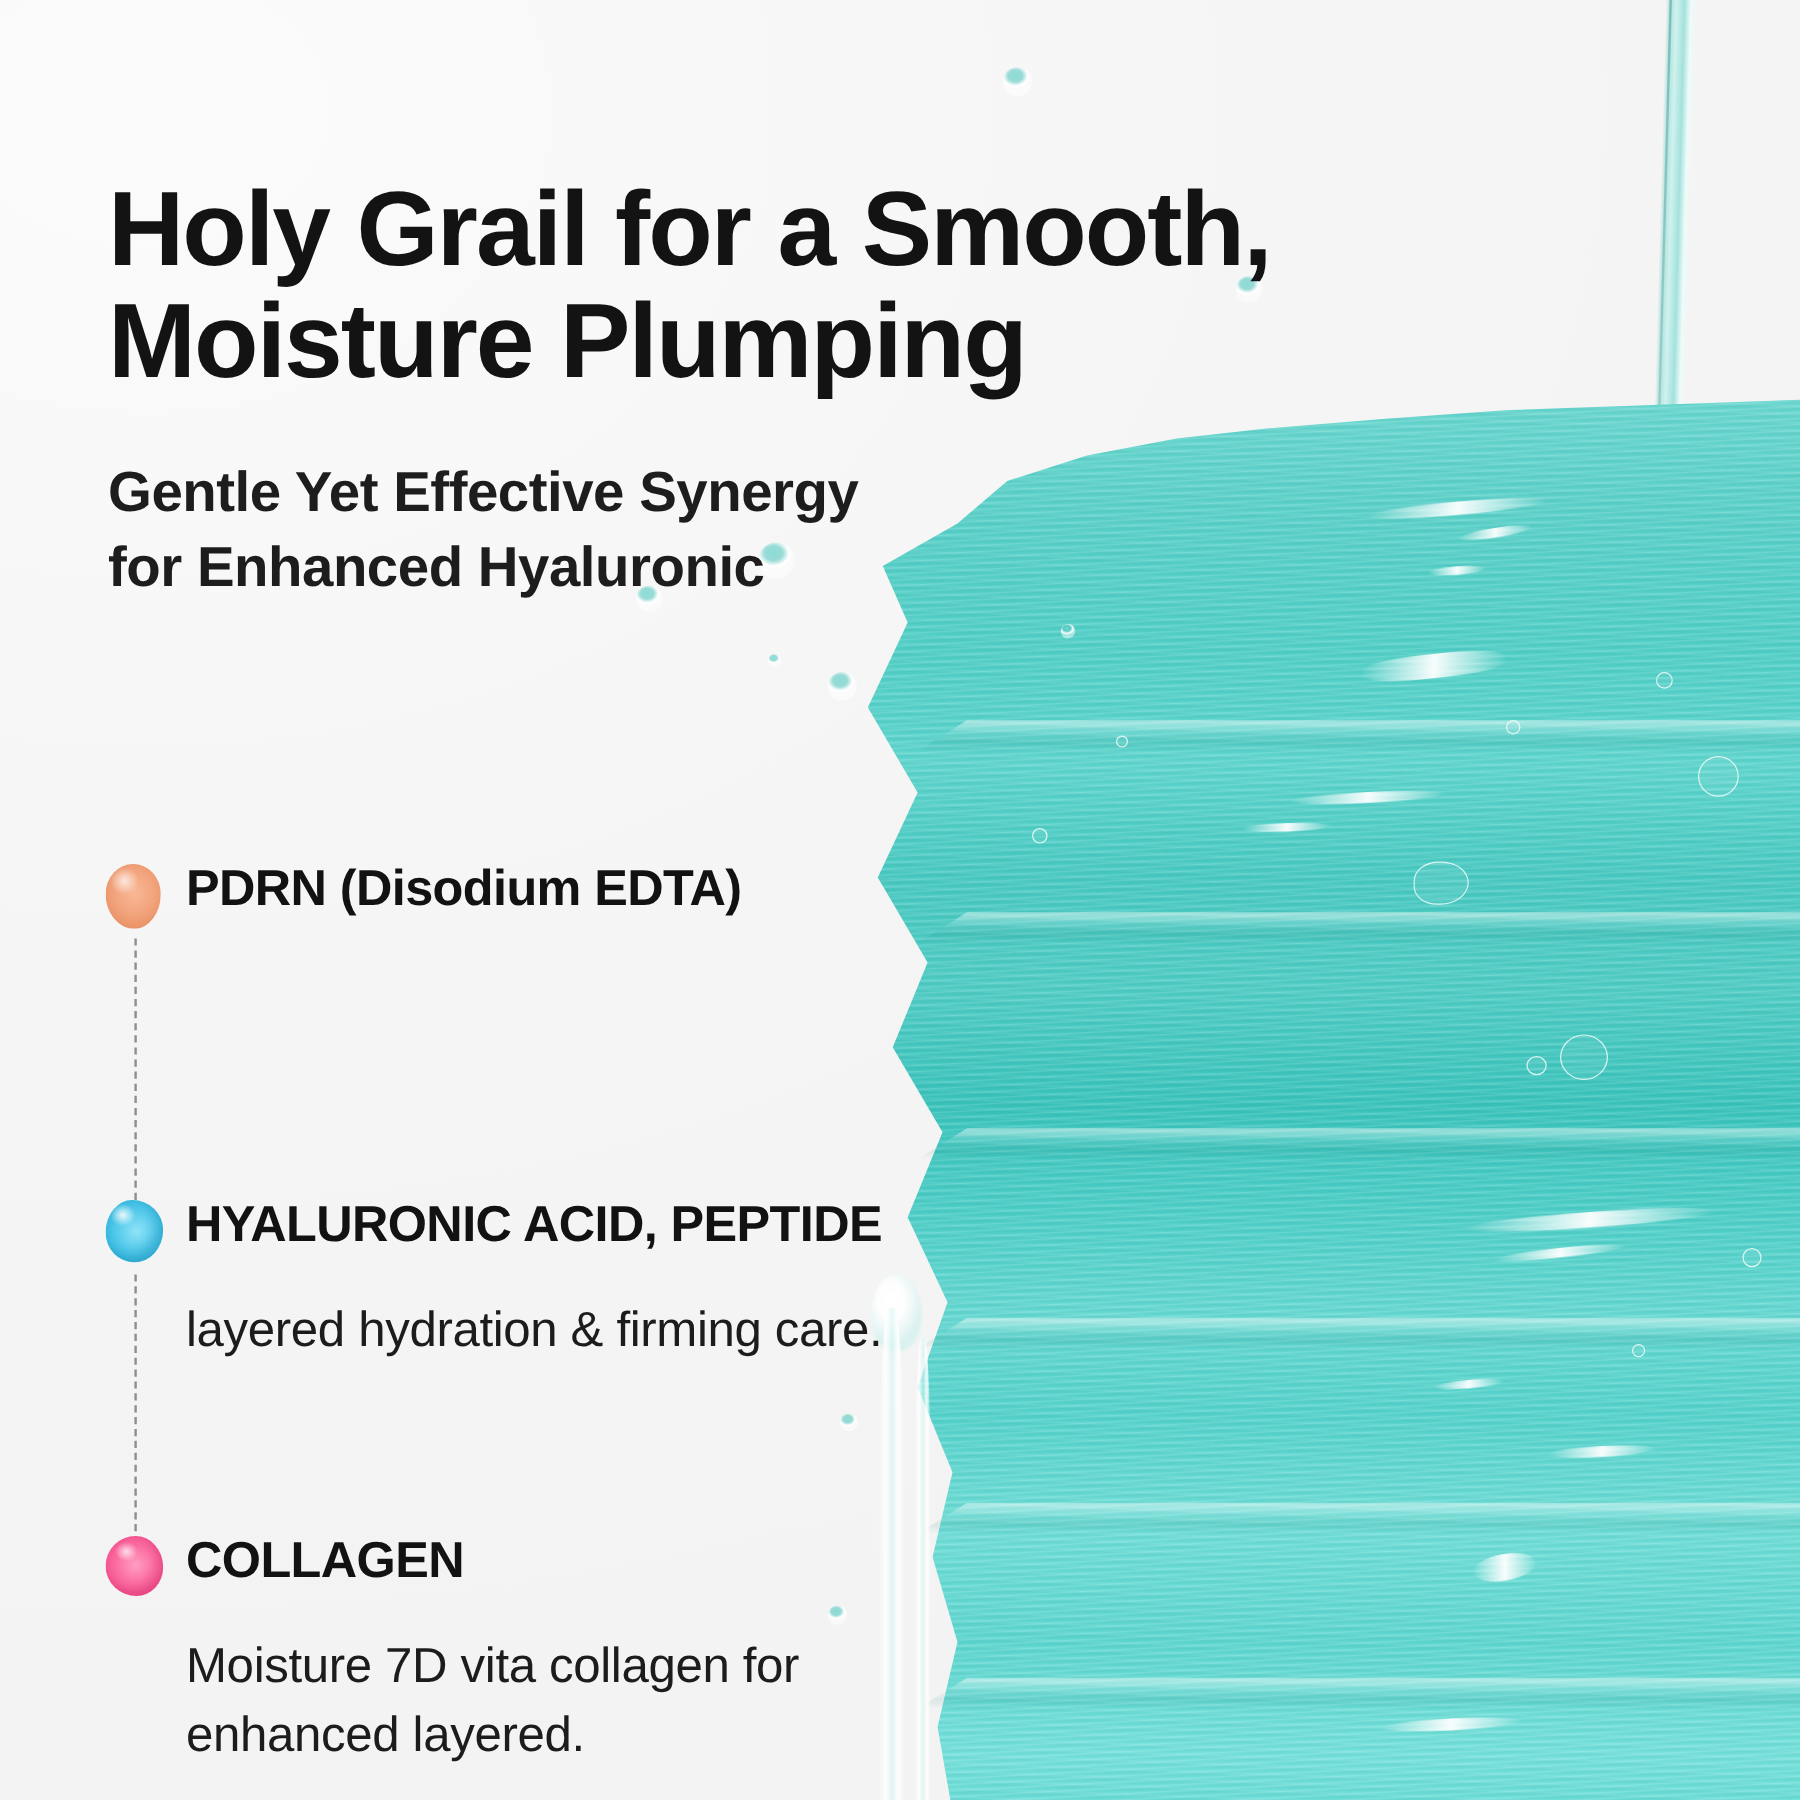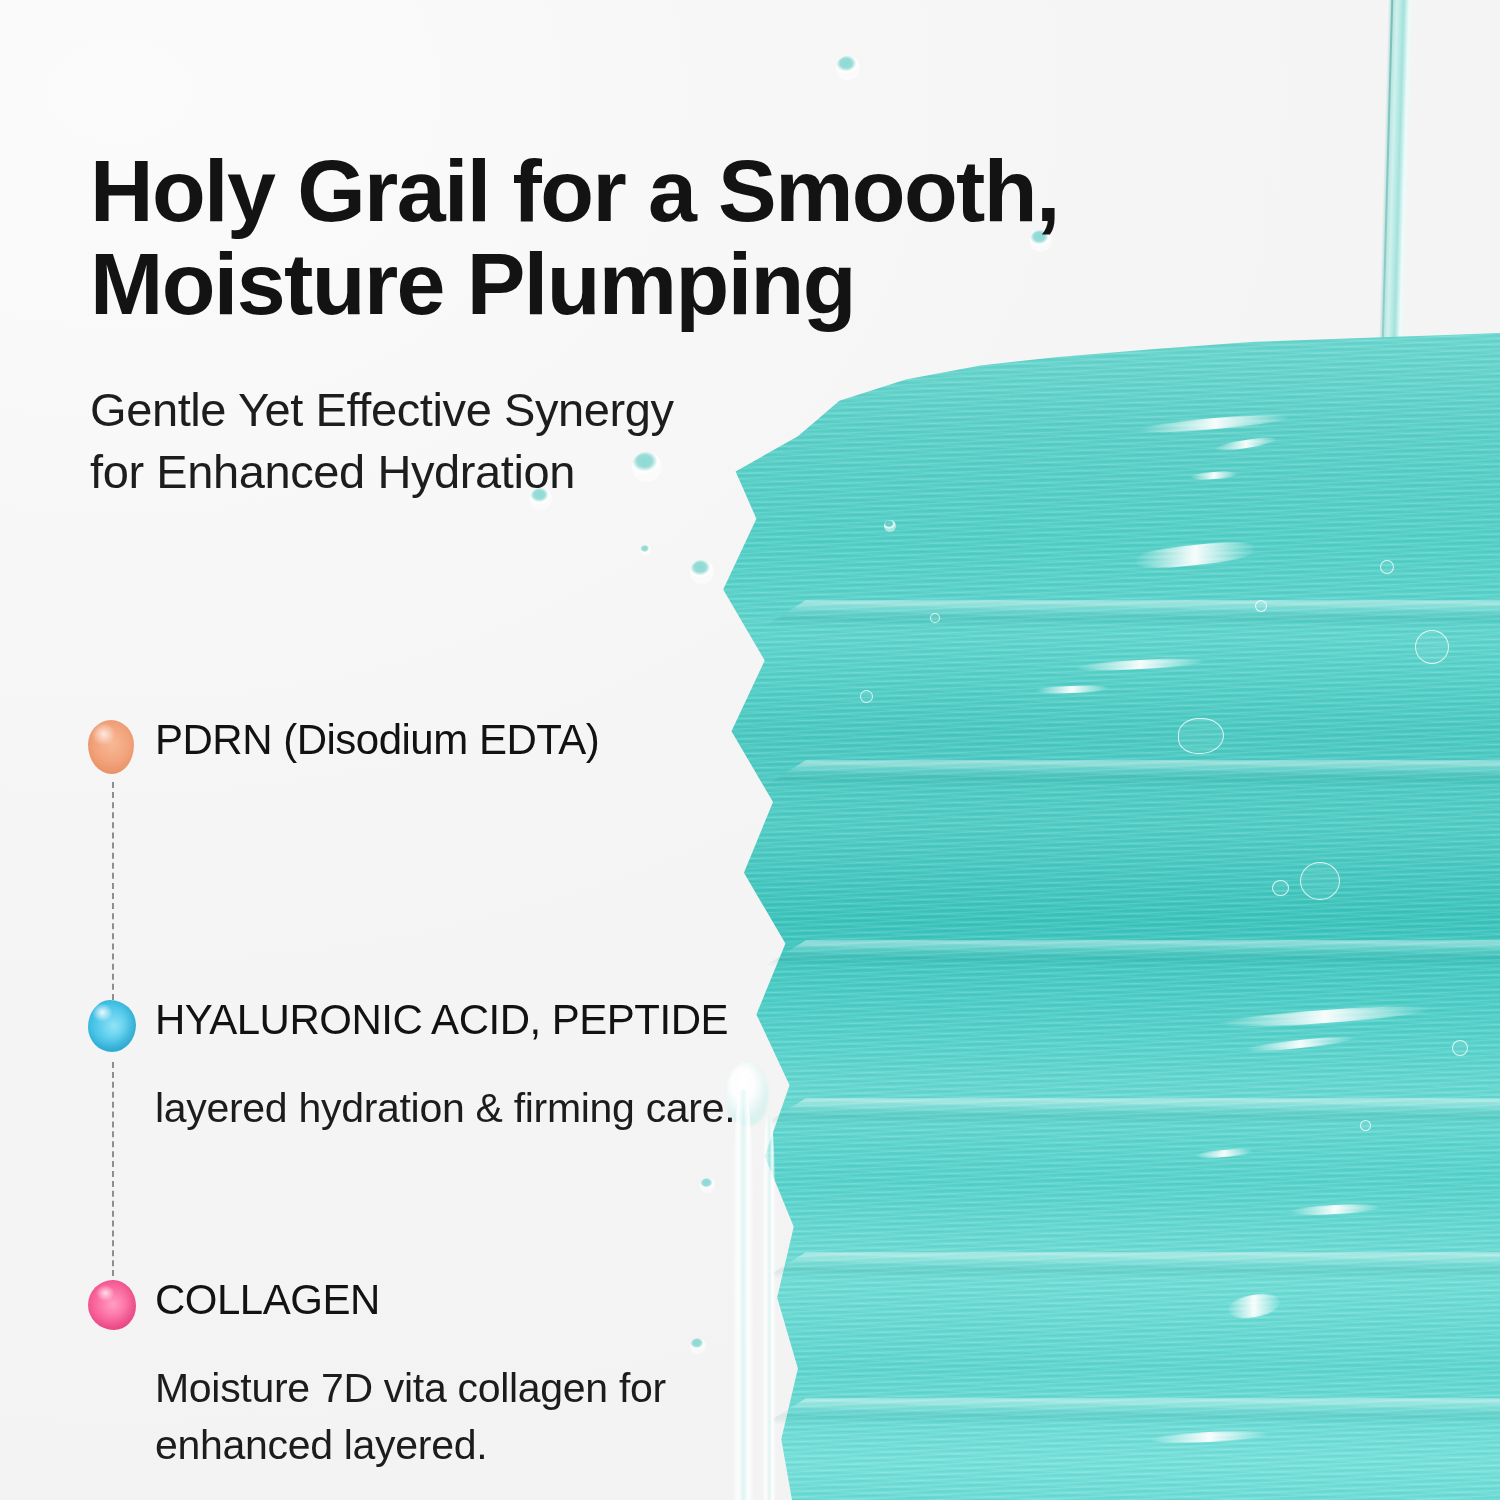--- a/index.html
+++ b/index.html
@@ -212,21 +212,21 @@
     width:1090px;
     font-size:88px; line-height:1.06;
     font-weight:700; letter-spacing:-1.6px;
     color:#131313;
   }
   #headline .hl-line { display:block; white-space:nowrap; }
 
   #subhead {
     position:absolute; left:90px; top:333px;
     font-size:47px; line-height:1.32;
-    font-weight:400; letter-spacing:-.4px;
+    font-weight:700; letter-spacing:-.4px;
     color:#1d1d1d;
   }
   #subhead .sh-line { display:block; white-space:nowrap; }
 
   
   #ingredients { position:absolute; left:0; top:0; width:900px; height:1500px; }
 
   .connector {
     position:absolute; left:112px;
     width:0; border-left:2.5px dashed #8e8e8e;
@@ -238,21 +238,21 @@
   .row-1 { top:672px; }
   .row-2 { top:952px; }
   .row-3 { top:1232px; }
 
   .ing-icon {
     position:absolute; left:88px; top:2px;
     width:50px; height:58px;
   }
   .ing-title {
     position:absolute; left:155px; top:-2px;
-    font-size:42px; font-weight:400; letter-spacing:-.5px;
+    font-size:42px; font-weight:700; letter-spacing:-.5px;
     color:#121212; white-space:nowrap;text-align:right;
   }
   .ing-body {
     position:absolute; left:155px; top:82px;
     font-size:41px; line-height:1.38;
     font-weight:400; letter-spacing:-.3px;
     color:#1c1c1c;
   }
   .ing-body .bd-line { display:block; white-space:nowrap; }
 
@@ -345,21 +345,21 @@
 
   <div id="text-column">
 
     <h1 id="headline">
       <span class="hl-line">Holy Grail for a Smooth,</span>
       <span class="hl-line">Moisture Plumping</span>
     </h1>
 
     <h2 id="subhead">
       <span class="sh-line">Gentle Yet Effective Synergy</span>
-      <span class="sh-line">for Enhanced Hydration</span>
+      <span class="sh-line">for Enhanced Hyaluronic</span>
     </h2>
 
     <div id="ingredients">
 
       <div class="connector conn-1"></div>
       <div class="connector conn-2"></div>
 
       <div class="ing-row row-1">
         <div class="ing-icon">
           <div class="blob-peach"></div>

